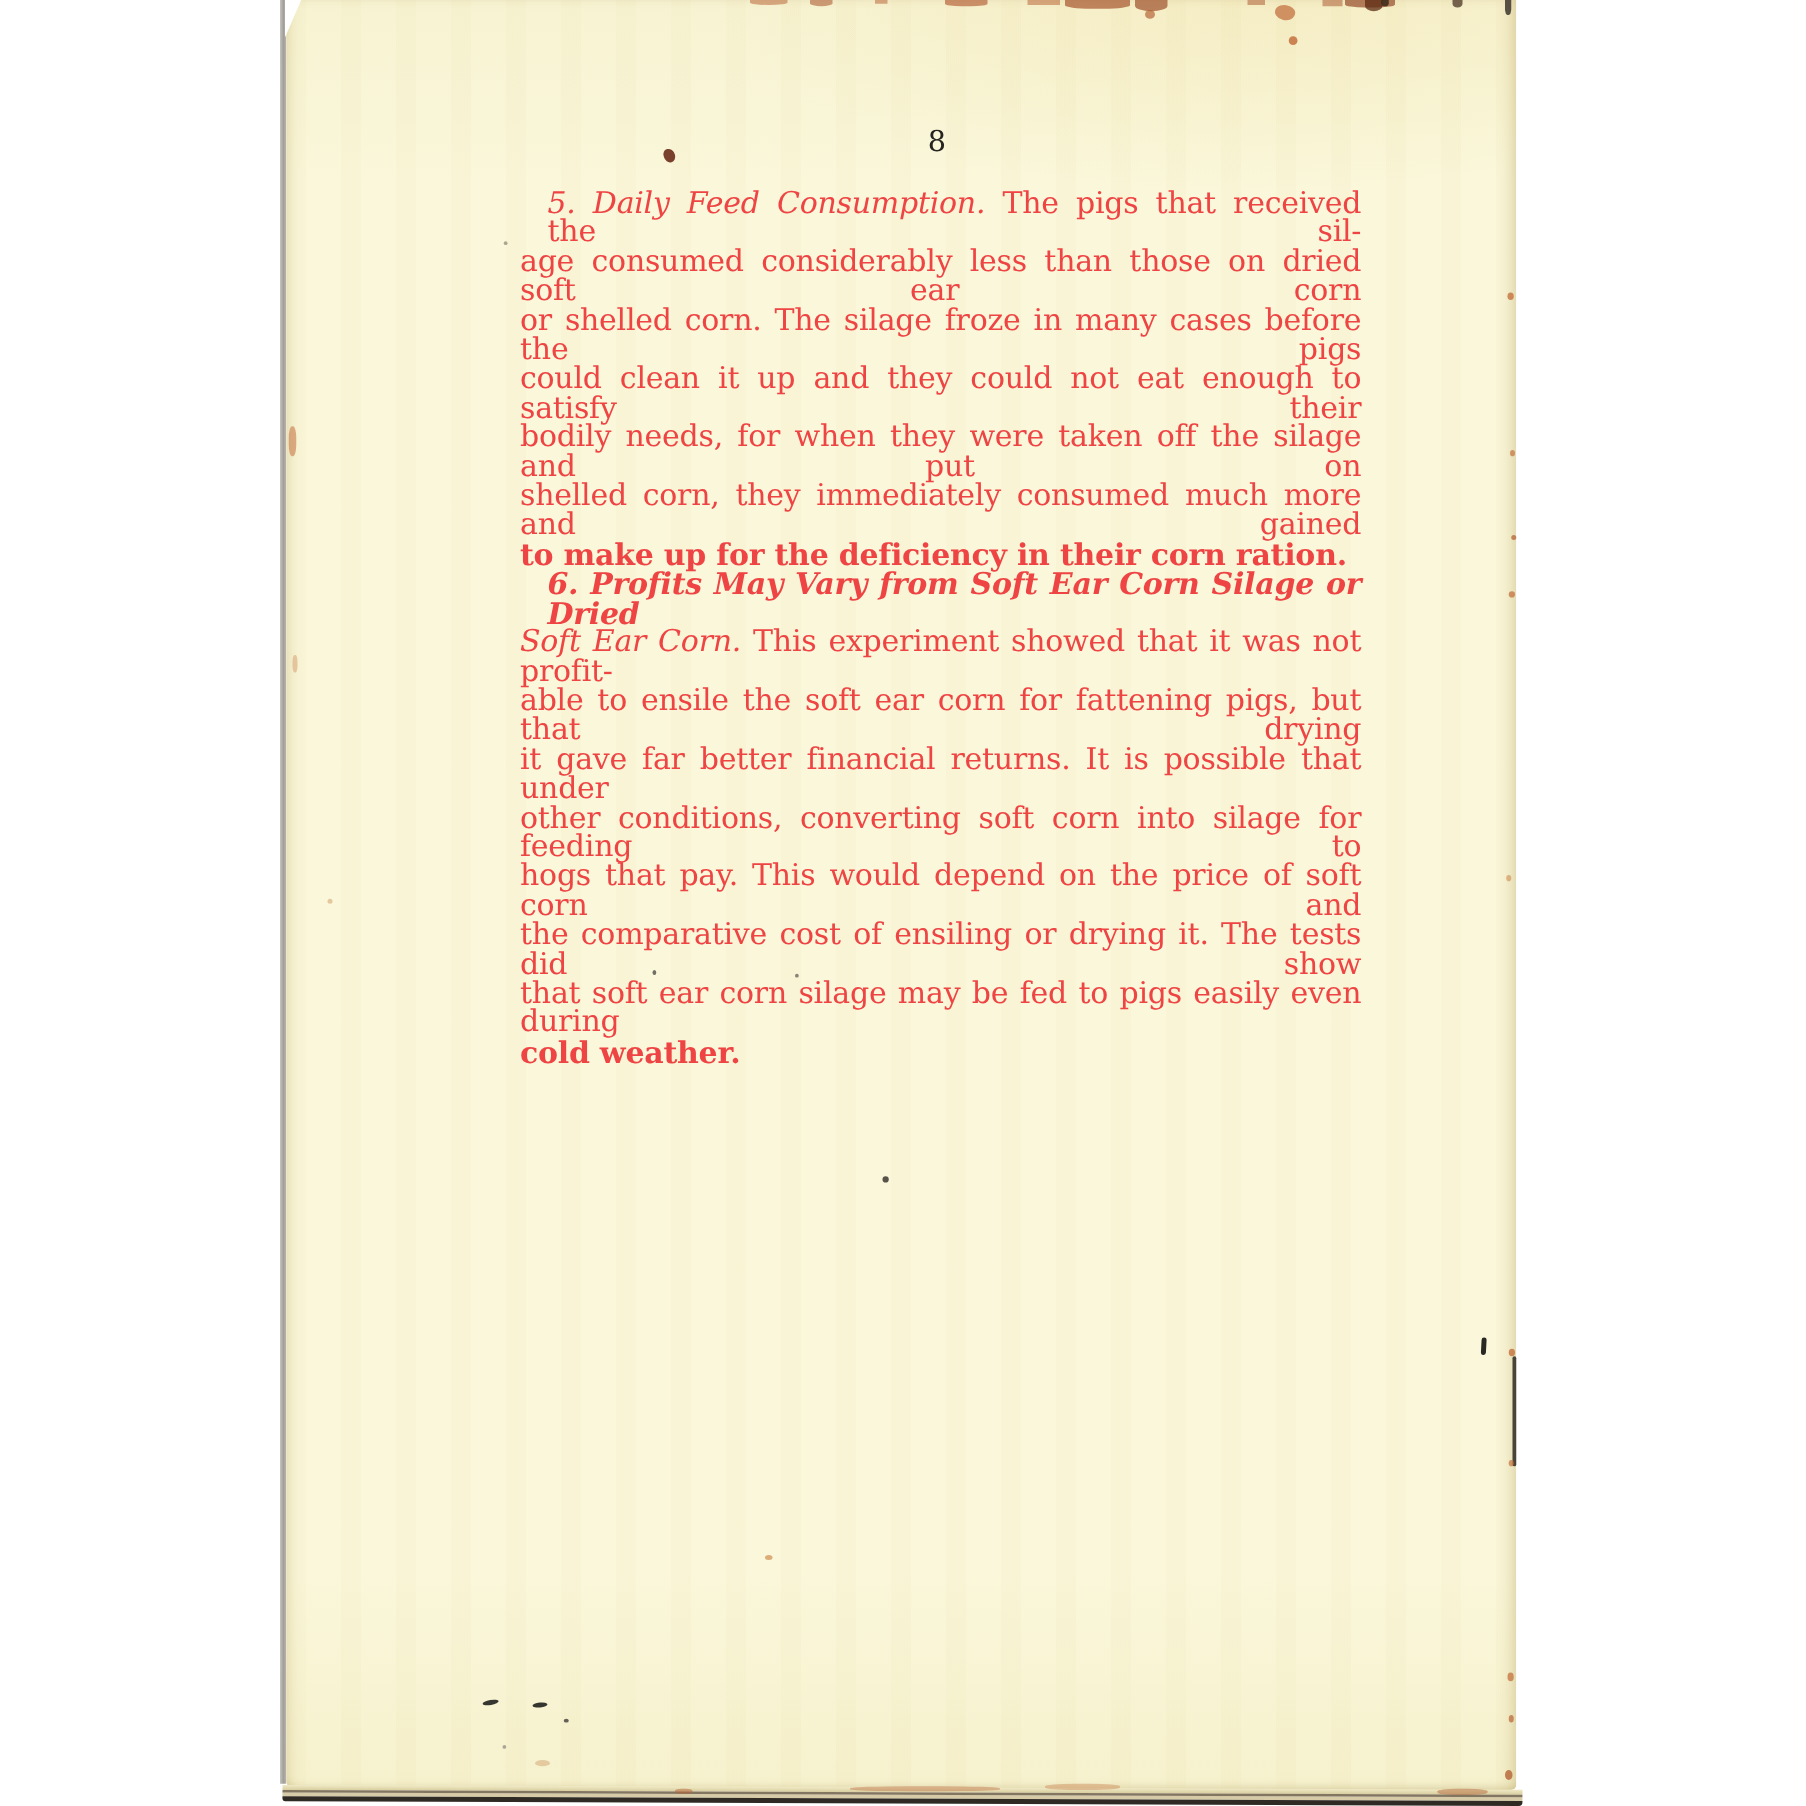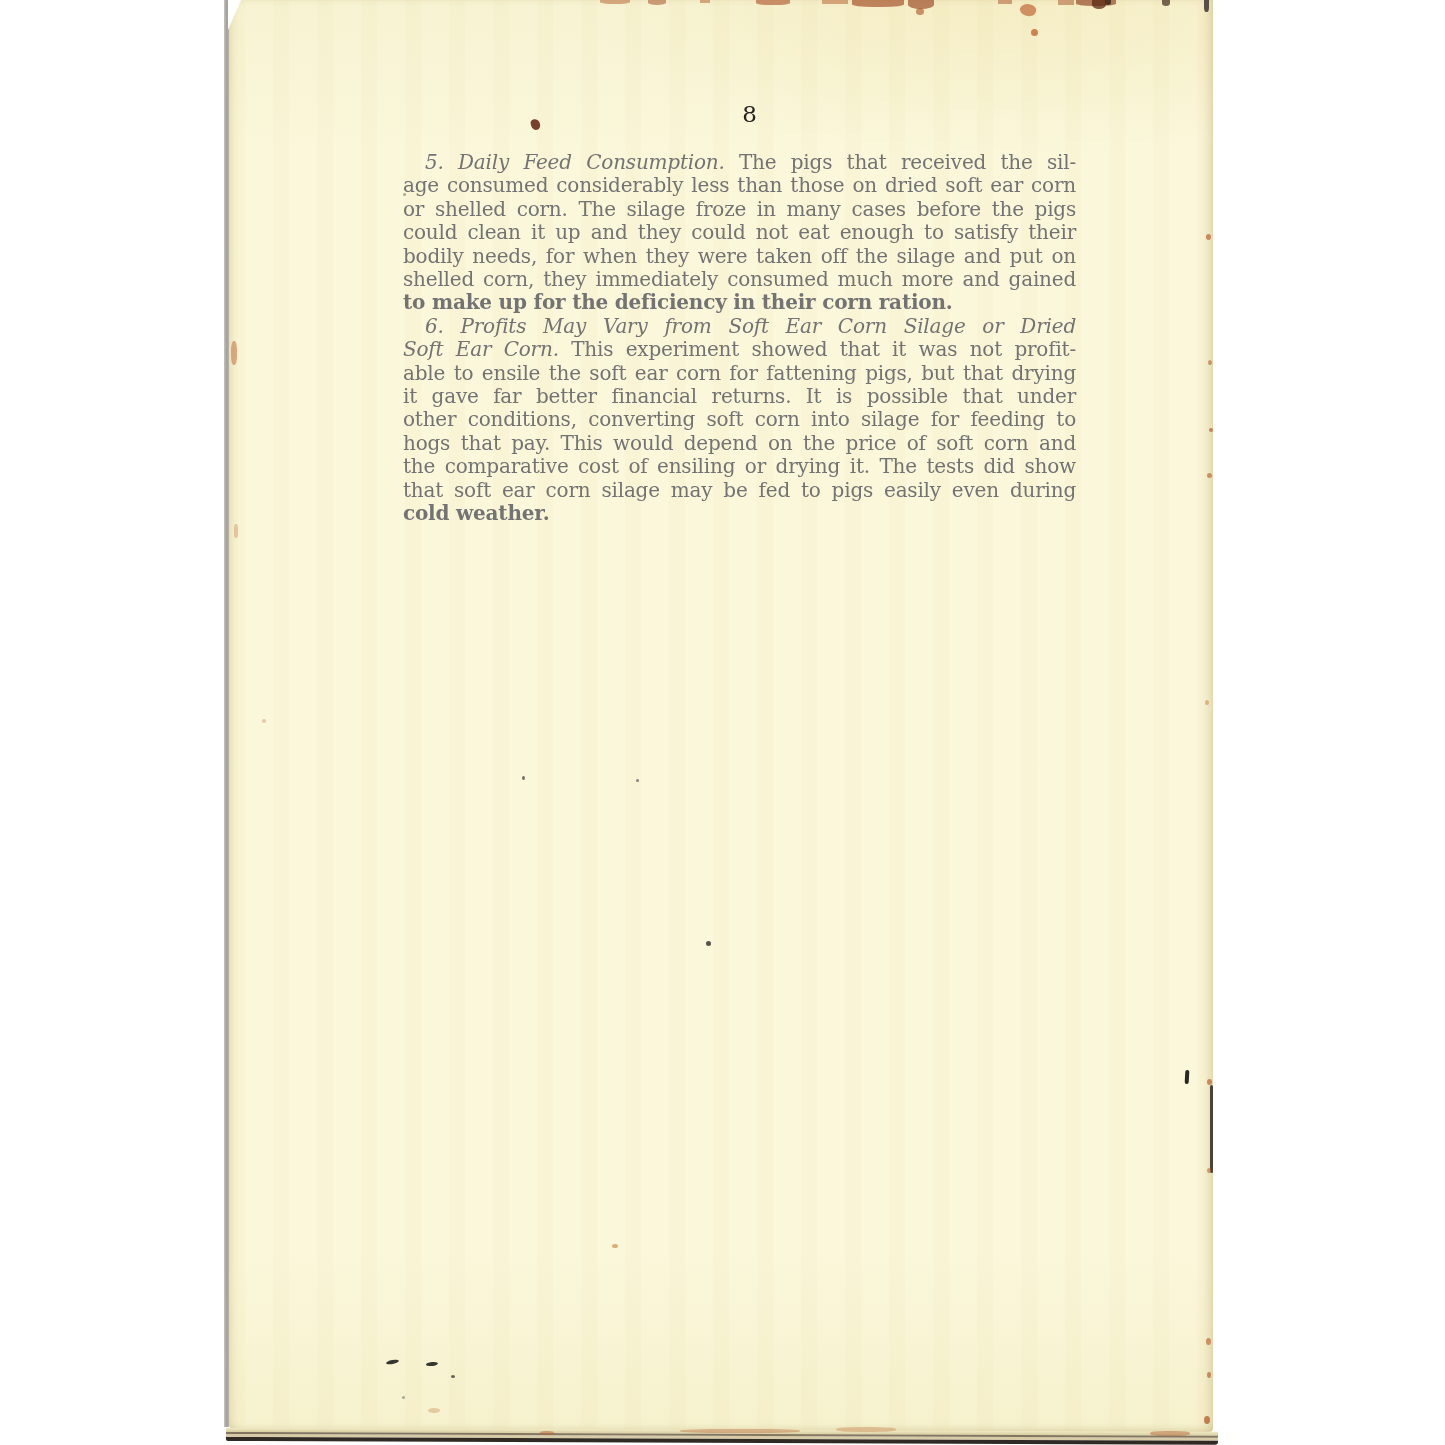--- a/index.html
+++ b/index.html
@@ -45,23 +45,23 @@
   .page-edge .s3{height:3px;background:#d6cba6;}
   .page-edge .s4{height:4px;background:#2f2a23;border-radius:0 0 3px 2px;}
 
   
   .page-number{
     position:absolute;left:413px;top:99px;width:673px;
     font-family:"DejaVu Serif","Liberation Serif",serif;
     font-size:23px;line-height:30px;text-align:center;color:#262320;
   }
   .text-block{
-    position:absolute;left:403px;top:151px;width:673px;
+    position:absolute;left:416px;top:151px;width:673px;
     font-family:"DejaVu Serif","Liberation Serif",serif;
-    font-size:20px;line-height:23.4px;color:#737373;
+    font-size:24px;line-height:23.4px;color:#ef4444;
     letter-spacing:-0.2px;
   }
   .line{text-align:justify;text-align-last:justify;white-space:normal;}
   .line.lastline{text-align-last:left;font-weight:bold;}
   .line .it{font-style:italic;}
 
   
   .artifacts{position:absolute;inset:0;pointer-events:none;}
   .artifact{position:absolute;}
 </style>
@@ -81,21 +81,21 @@
 
 <div class="page-number">8</div>
 <div class="text-block" id="text-block">
     <div class="line" style="padding-left: 22px;"><span class="it">5.  Daily Feed Consumption.</span><span>  The pigs that received the sil-</span></div>
     <div class="line"><span>age consumed considerably less than those on dried soft ear corn</span></div>
     <div class="line"><span>or shelled corn.  The silage froze in many cases before the pigs</span></div>
     <div class="line"><span>could clean it up and they could not eat enough to satisfy their</span></div>
     <div class="line"><span>bodily needs, for when they were taken off the silage and put on</span></div>
     <div class="line"><span>shelled corn, they immediately consumed much more and gained</span></div>
     <div class="line lastline"><span>to make up for the deficiency in their corn ration.</span></div>
-    <div class="line" style="padding-left: 22px;"><span class="it">6.  Profits May Vary from Soft Ear Corn Silage or Dried</span></div>
+    <div class="line" style="padding-left: 22px; font-weight: bold;"><span class="it">6.  Profits May Vary from Soft Ear Corn Silage or Dried</span></div>
     <div class="line"><span class="it">Soft Ear Corn.</span><span>  This experiment showed that it was not profit-</span></div>
     <div class="line"><span>able to ensile the soft ear corn for fattening pigs, but that drying</span></div>
     <div class="line"><span>it gave far better financial returns.  It is possible that under</span></div>
     <div class="line"><span>other conditions, converting soft corn into silage for feeding to</span></div>
     <div class="line"><span>hogs that pay.  This would depend on the price of soft corn and</span></div>
     <div class="line"><span>the comparative cost of ensiling or drying it.  The tests did show</span></div>
     <div class="line"><span>that soft ear corn silage may be fed to pigs easily even during</span></div>
     <div class="line lastline"><span>cold weather.</span></div>
   </div>
 

